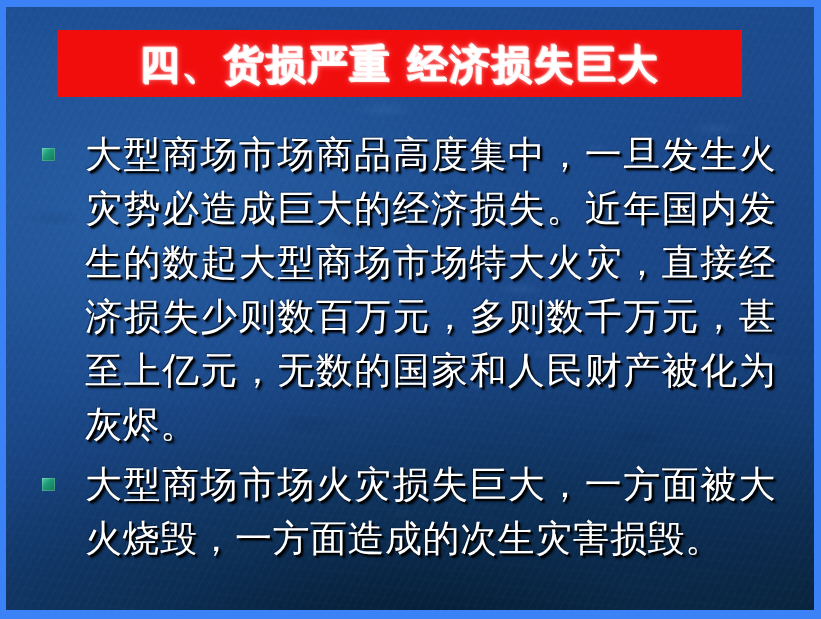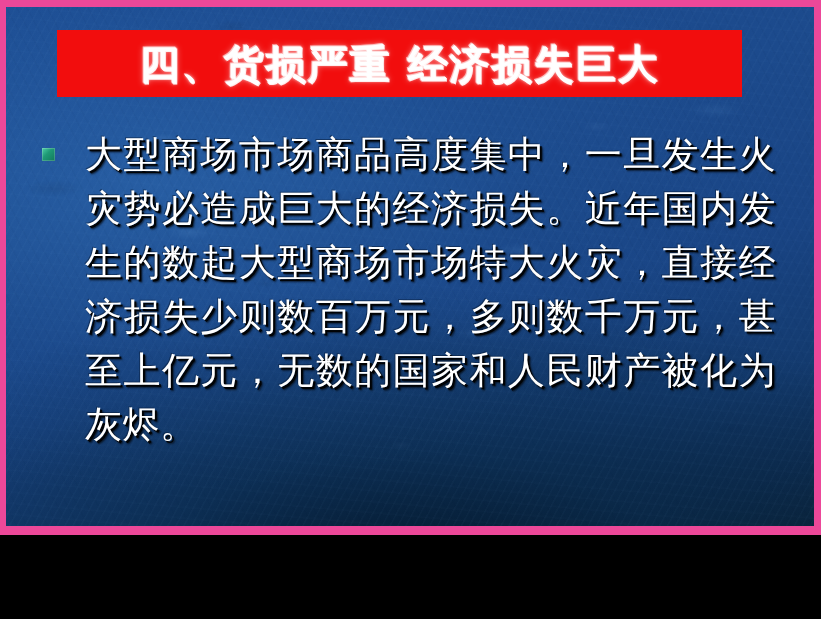--- a/index.html
+++ b/index.html
@@ -12,22 +12,22 @@
     width: 821px;
     height: 619px;
     overflow: hidden;
     font-family: "DejaVu Sans", "Liberation Sans", sans-serif;
   }
 
   
   .slide {
     position: relative;
     width: 821px;
-    height: 535px;
-    background: #ec4899;
+    height: 619px;
+    background: #3b82f6;
     overflow: hidden;
   }
 
   
   .canvas {
     position: absolute;
     left: 6px;
     top: 7px;
     right: 7px;
     bottom: 9px;
@@ -165,16 +165,20 @@
     <span class="title-text">四、货损严重  经济损失巨大</span>
   </div>
 
   <div class="body">
 
     <div class="bullet-row">
       <span class="bullet-marker"></span>
       <span class="bullet-text">大型商场市场商品高度集中，一旦发生火灾势必造成巨大的经济损失。近年国内发生的数起大型商场市场特大火灾，直接经济损失少则数百万元，多则数千万元，甚至上亿元，无数的国家和人民财产被化为灰烬。</span>
     </div>
 
+    <div class="bullet-row">
+      <span class="bullet-marker"></span>
+      <span class="bullet-text">大型商场市场火灾损失巨大，一方面被大火烧毁，一方面造成的次生灾害损毁。</span>
+    </div>
 
   </div>
 
 </div>
 
 </body></html>

